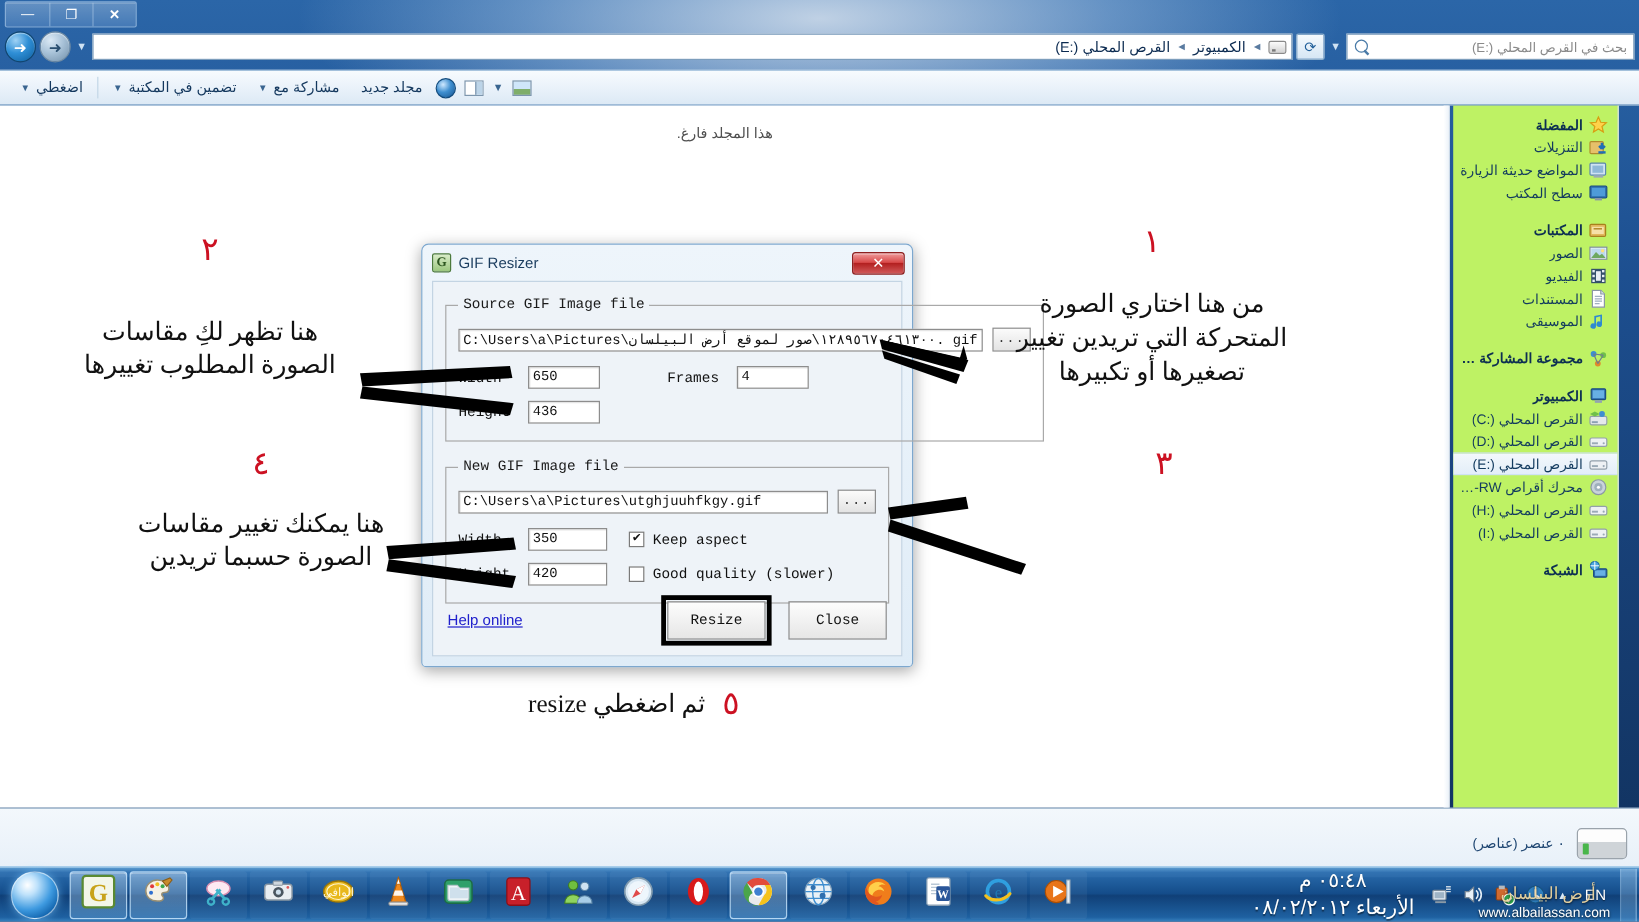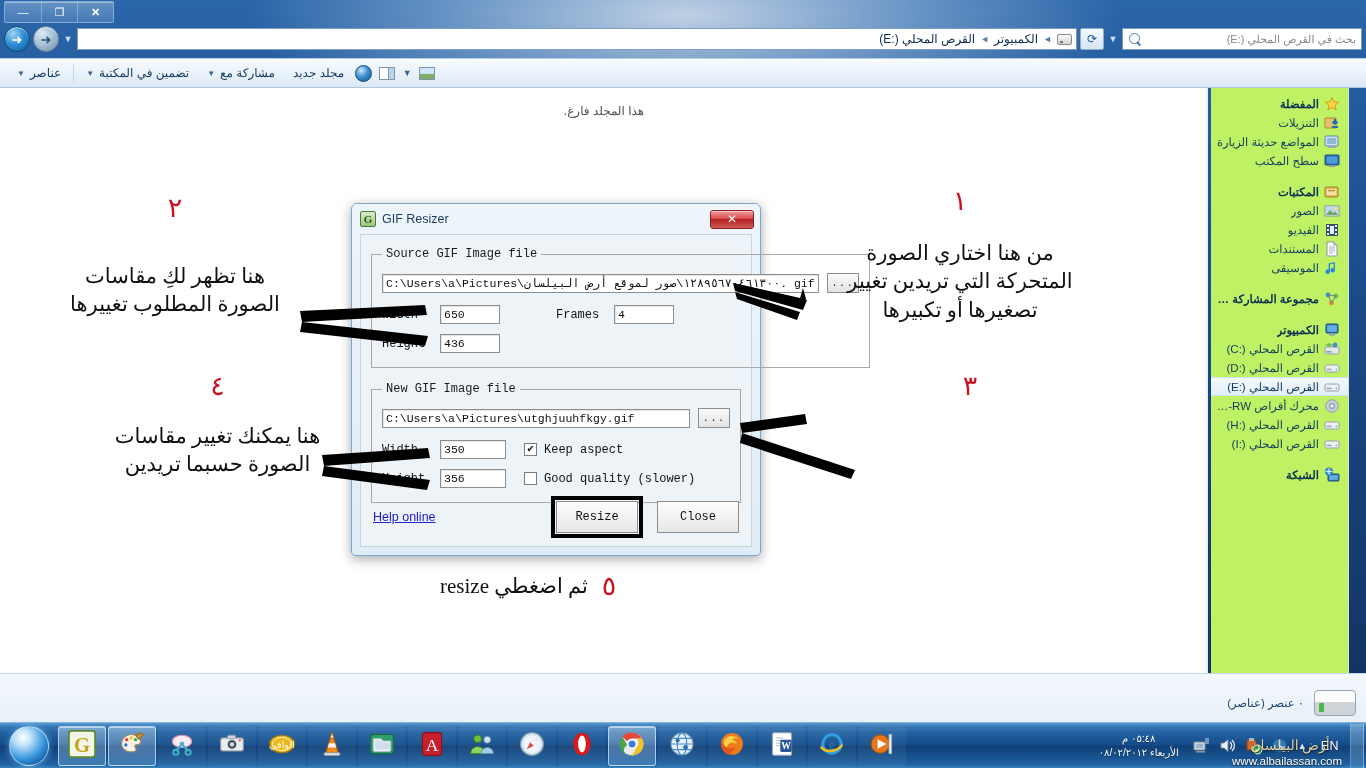--- a/index.html
+++ b/index.html
@@ -294,21 +294,21 @@
     display: flex; align-items: center; flex-direction: row-reverse; gap: 7px;
     padding: 0 6px 0 8px; height: 44px; order: 0;
   }
   #showdesk {
     width: 14px; height: 44px; margin-left: 0;
     background: linear-gradient(to bottom, rgba(200,228,250,.35), rgba(140,190,230,.22));
     border-right: 1px solid rgba(190,222,248,.5);
     border-left: 1px solid rgba(190,222,248,.28);
   }
   #clock {
-    color: #ffffff; font-size: 10px; text-align: center; line-height: 1.35;
+    color: #ffffff; font-size: 17px; text-align: center; line-height: 1.35;
     padding: 0 6px; text-shadow: 0 1px 1px rgba(0,0,0,.45);
   }
   .tray-ico { width: 19px; height: 19px; position: relative; }
   #lang {
     color:#fff; font-size: 12.5px; padding: 1px 5px; letter-spacing:.5px;
     text-shadow: 0 1px 1px rgba(0,0,0,.45);
   }
   #traycaret { color:#dbeaf8; font-size: 9px; padding: 0 2px; }
   #tasks {
     display: flex; align-items: center; flex-direction: row-reverse;
@@ -376,21 +376,21 @@
     <div id="refreshbtn">⟳</div>
     <div class="navcaret">▼</div>
     <div id="searchbox">
       <span class="mag"></span>
       <span class="ph">بحث في القرص المحلي (:E)</span>
     </div>
   </div>
 
   <div id="cmdbar">
     <div class="cmd">
-      <span>عناصر</span>
+      <span>اضغطي</span>
       <span class="car">▼</span>
     </div>
     <div class="cmdsep"></div>
     <div class="cmd">
       <span>تضمين في المكتبة</span>
       <span class="car">▼</span>
     </div>
     <div class="cmd">
       <span>مشاركة مع</span>
       <span class="car">▼</span>
@@ -666,21 +666,21 @@
           <span class="flabel">Width</span>
           <span class="tbox fbox wide">350</span>
           <span style="width:18px"></span>
           <span class="chk">
             <span class="cbox">✔</span>
             <span>Keep aspect</span>
           </span>
         </div>
         <div class="fieldrow" style="margin-bottom:2px">
           <span class="flabel">Height</span>
-          <span class="tbox fbox wide">356</span>
+          <span class="tbox fbox wide">420</span>
           <span style="width:18px"></span>
           <span class="chk">
             <span class="cbox"></span>
             <span>Good quality (slower)</span>
           </span>
         </div>
       </fieldset>
 
       <div id="btnrow">
         <span id="helplink">Help online</span>

